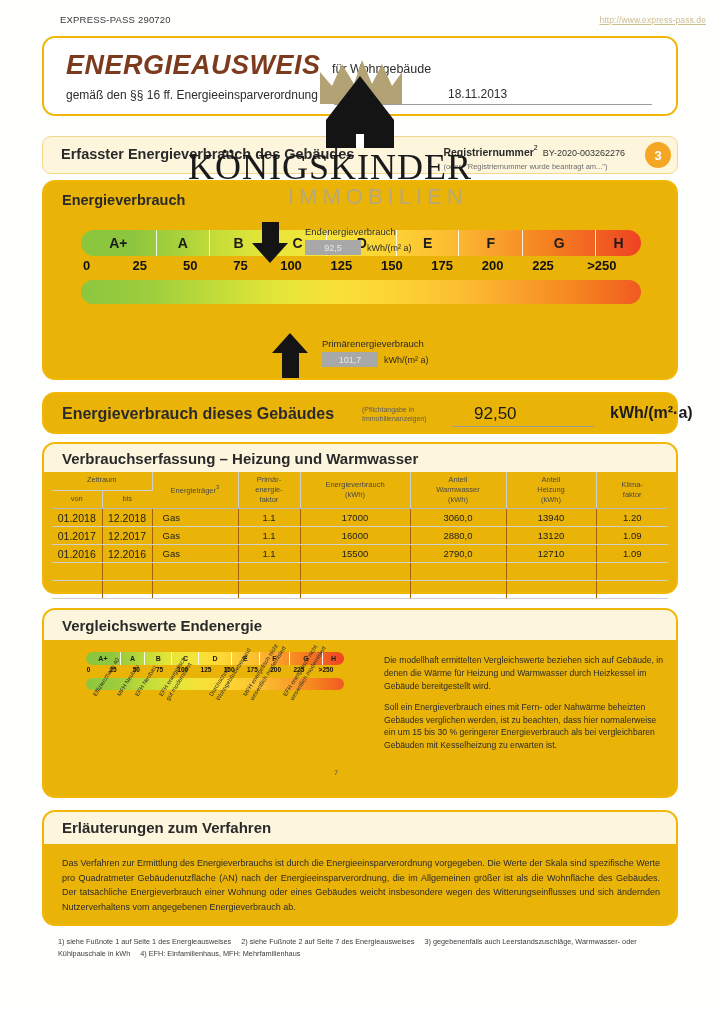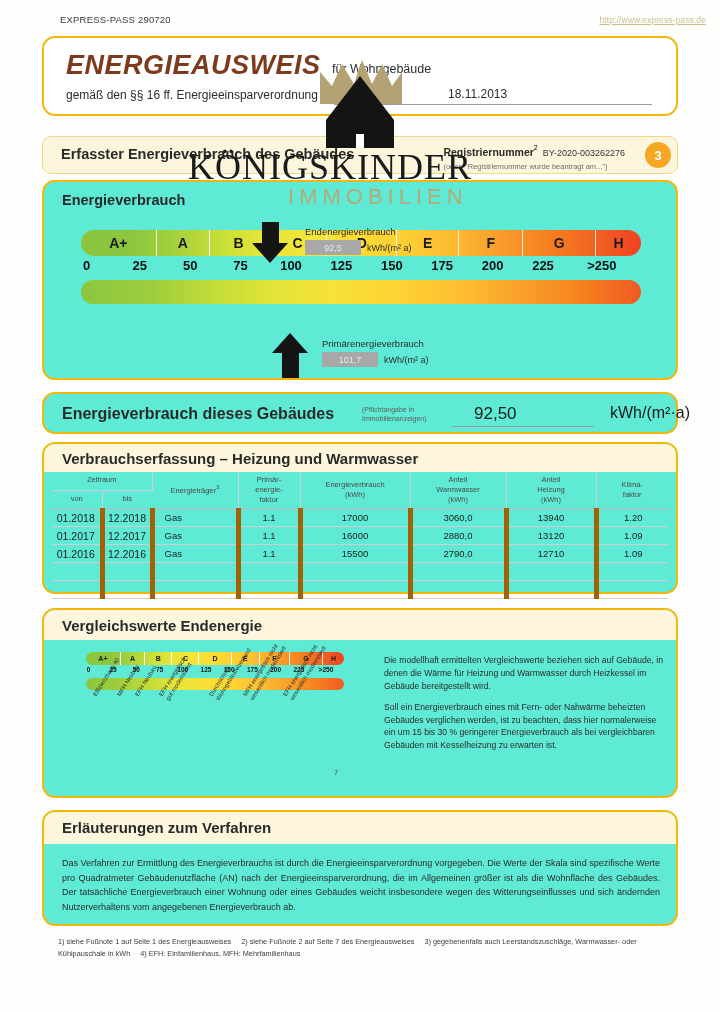--- a/index.html
+++ b/index.html
@@ -28,21 +28,21 @@
     position: absolute; right: 14px; top: 1px;
     font-size: 8.5px; color: #b9a96a; text-decoration: underline;
     opacity: .75; letter-spacing: .1px;
   }
 
   
   .panel {
     position: absolute;
     border: 2px solid #f2b705;
     border-radius: 13px;
-    background: #5eead4;
+    background: #eab308;
   }
 
   
   #title-panel { left: 42px; top: 36px; width: 636px; height: 80px; background:#fff; }
   .title-main {
     position: absolute; left: 22px; top: 12px;
     font-family: "Liberation Sans", sans-serif;
     font-style: italic; font-weight: bold;
     font-size: 27px; color: #7d3b1e; letter-spacing: .5px;
   }
@@ -175,21 +175,21 @@
   .vb-value {
     position: absolute; left: 430px; top: 10px;
     font-size: 17px; color: #1b1b1b;
   }
   .vb-rule {
     position: absolute; left: 408px; top: 32px; width: 142px;
     border-bottom: 1px solid #9b9b9b;
   }
   .vb-unit {
     position: absolute; left: 566px; top: 10px;
-    font-size: 16px; font-weight: normal; color: #1b1b1b;
+    font-size: 16px; font-weight: bold; color: #1b1b1b;
   }
 
   
   #table-panel { left: 42px; top: 442px; width: 636px; height: 152px; }
   .tp-head {
     position: absolute; left: 0; top: 0; width: 632px; height: 28px;
     background: #fdf6dd; border-radius: 11px 11px 0 0;
   }
   .tp-head span {
     position: absolute; left: 18px; top: 6px;
@@ -203,21 +203,21 @@
     font-size: 7.5px; font-weight: normal; color: #4a4a4a;
     line-height: 1.3; padding: 3px 2px 4px; vertical-align: middle;
     border-bottom: 1px solid #b9b9b9;
     border-right: 1px solid #cfcfcf;
   }
   table.cons th:last-child { border-right: none; }
   table.cons td {
     font-size: 9.5px; color: #1d1d1d; text-align: center;
     height: 18px; padding: 1px 2px;
     border-bottom: 1px solid #cfcfcf;
-    border-right: 5px solid #a16207;
+    border-right: 1px solid #a16207;
   }
   table.cons td:last-child { border-right: none; }
   table.cons td.dt { font-size: 10.5px; }
   .th-span { border-bottom: 1px solid #cfcfcf !important; }
   .sup { font-size: 6px; vertical-align: super; }
 
   
   #compare-panel { left: 42px; top: 608px; width: 636px; height: 190px; }
   .cp-head {
     position: absolute; left: 0; top: 0; width: 632px; height: 30px;

